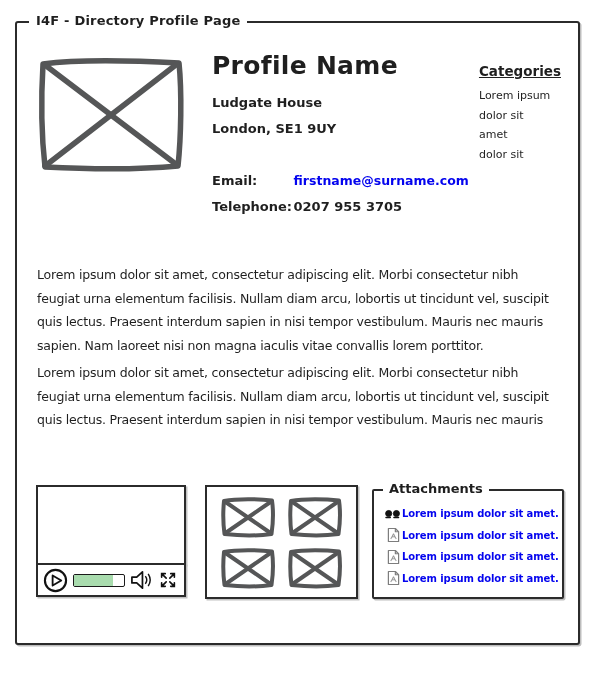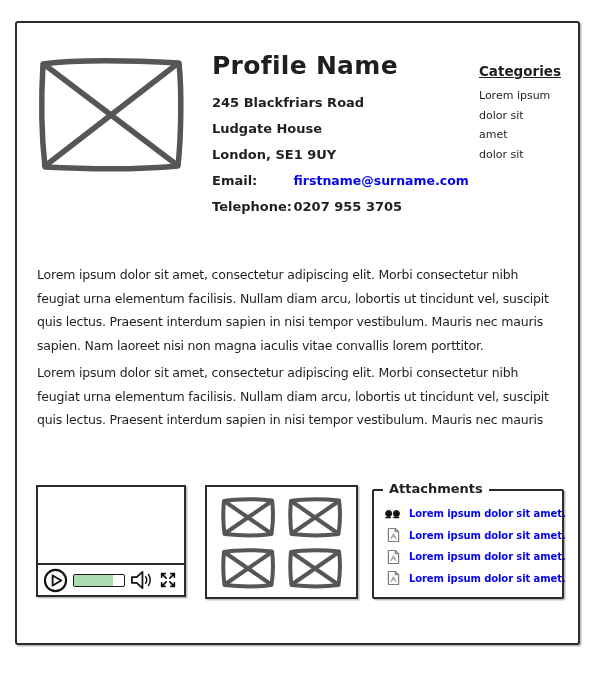--- a/index.html
+++ b/index.html
@@ -66,48 +66,48 @@
   .thumb { width:54px; height:42px; }
   .attachments {
     position:absolute; left:355px; top:466px; width:192px; height:110px;
     border:2.5px solid #2b2b2b; border-radius:2px; background:#fff;
     box-shadow:1.5px 1.5px 0 #bdbdbd; padding:12px 0 4px 10px;
   }
   .attachments-title {
     position:absolute; left:9px; top:-10px; background:#fff; padding:0 6px;
     font-size:13px; font-weight:bold; white-space:nowrap;
   }
-  .attach-row { display:flex; align-items:center; gap:7px; height:21.5px; }
+  .attach-row { display:flex; align-items:center; height:21.5px; }
   .attach-row .icon { flex:0 0 auto; width:18px; display:flex; justify-content:center; }
   .attach-link { font-size:10px; letter-spacing:-0.1px; white-space:nowrap; }
   
   .footer {
     position:absolute; right:14px; top:653px; font-size:11px; color:#8f8f8f; letter-spacing:0.1px;
   }
   svg { display:block; }
 </style>
 </head>
 <body>
 
 <div class="canvas">
   <div class="page">
+    <div class="page-title">I4F - Directory Profile Page</div>
 
     <div class="profile-image">
       <svg width="150" height="122" viewBox="0 0 150 122">
         <g fill="none" stroke="#555657" stroke-width="5.5" stroke-linecap="round" stroke-linejoin="round">
           <path d="M7,10 C45,5 105,7 143,9 C146,38 145,84 142,112 C100,116 48,115 9,113 C5,78 5,44 7,10 Z"></path>
           <path d="M9,11 L141,111"></path>
           <path d="M141,10 L9,112"></path>
         </g>
       </svg>
     </div>
 
     <h1 class="profile-name">Profile Name</h1>
     <div class="address">
-      <div>245 Blackfriars Road</div>
       <div>Ludgate House</div>
       <div>London, SE1 9UY</div>
     </div>
     <div class="contact-row row-email">
       <span class="label">Email:</span>
       <a class="link email-link">firstname@surname.com</a>
     </div>
     <div class="contact-row row-phone">
       <span class="label">Telephone:</span>
       <span>0207 955 3705</span>

